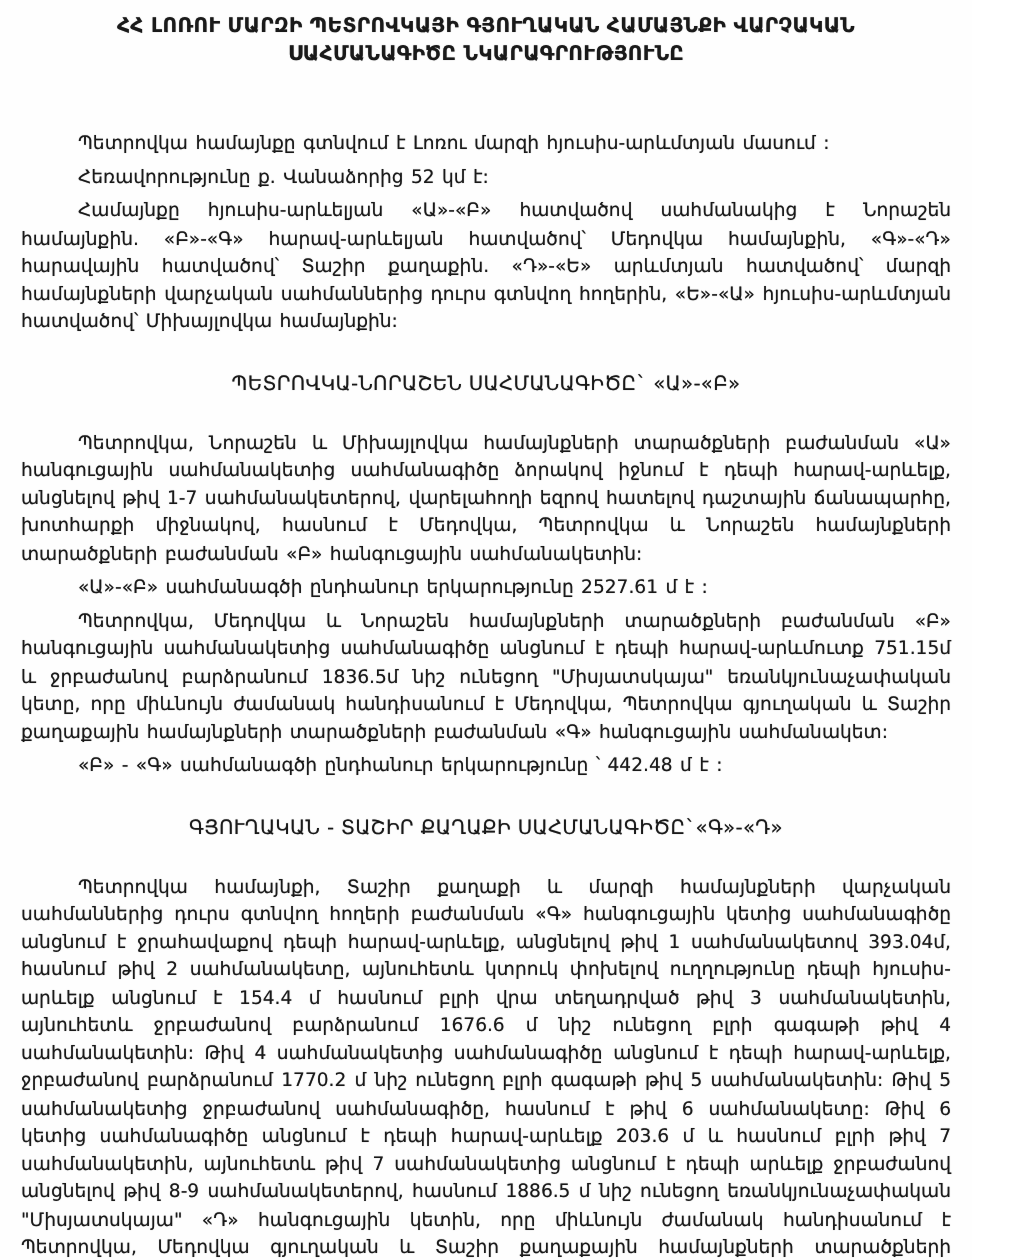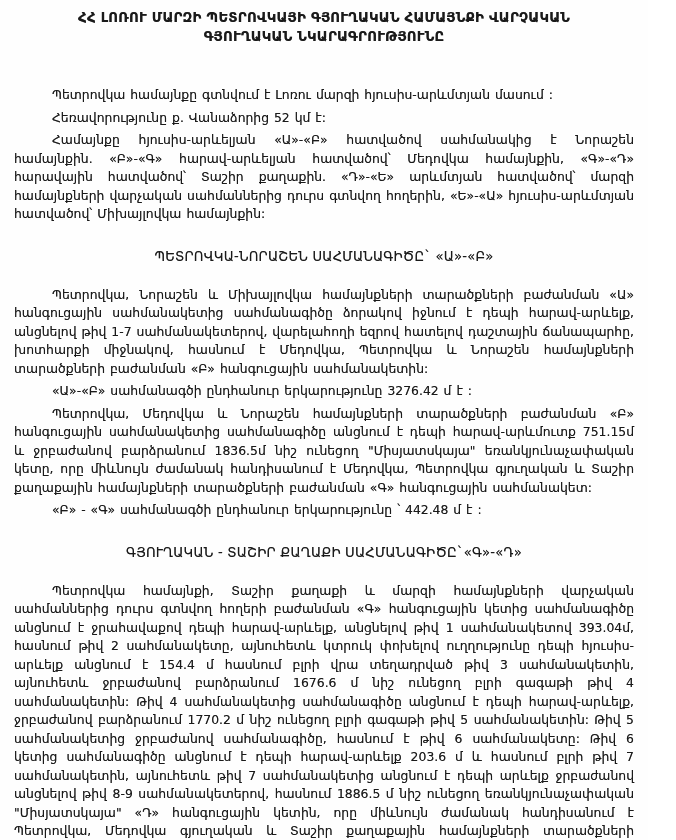--- a/index.html
+++ b/index.html
@@ -42,30 +42,30 @@
     letter-spacing: 0.2px;
   }
 </style>
 </head>
 <body>
 
 <div class="page">
 
   <h1 class="doc-title">
     <span>ՀՀ ԼՈՌՈՒ ՄԱՐԶԻ ՊԵՏՐՈՎԿԱՅԻ ԳՅՈՒՂԱԿԱՆ ՀԱՄԱՅՆՔԻ ՎԱՐՉԱԿԱՆ</span><br>
-    <span>ԳՅՈՒՂԱԿԱՆ ՆԿԱՐԱԳՐՈՒԹՅՈՒՆԸ</span>
+    <span>ՍԱՀՄԱՆԱԳԻԾԸ ՆԿԱՐԱԳՐՈՒԹՅՈՒՆԸ</span>
   </h1>
 
   <p class="para indent">Պետրովկա համայնքը գտնվում է Լոռու մարզի հյուսիս-արևմտյան մասում :</p>
   <p class="para indent">Հեռավորությունը ք. Վանաձորից 52 կմ է:</p>
   <p class="para indent">Համայնքը հյուսիս-արևելյան «Ա»-«Բ» հատվածով սահմանակից է Նորաշեն համայնքին. «Բ»-«Գ» հարավ-արևելյան հատվածով՝ Մեդովկա համայնքին, «Գ»-«Դ» հարավային հատվածով՝ Տաշիր քաղաքին. «Դ»-«Ե» արևմտյան հատվածով՝ մարզի համայնքների վարչական սահմաններից դուրս գտնվող հողերին, «Ե»-«Ա» հյուսիս-արևմտյան հատվածով՝ Միխայլովկա համայնքին:</p>
 
   <h2 class="section-heading">ՊԵՏՐՈՎԿԱ-ՆՈՐԱՇԵՆ ՍԱՀՄԱՆԱԳԻԾԸ` «Ա»-«Բ»</h2>
   <p class="para indent">Պետրովկա, Նորաշեն և Միխայլովկա համայնքների  տարածքների բաժանման «Ա» հանգուցային սահմանակետից սահմանագիծը ձորակով իջնում է դեպի հարավ-արևելք, անցնելով թիվ 1-7 սահմանակետերով, վարելահողի եզրով հատելով դաշտային ճանապարհը, խոտհարքի միջնակով, հասնում է Մեդովկա, Պետրովկա և Նորաշեն համայնքների տարածքների բաժանման «Բ» հանգուցային սահմանակետին:</p>
-  <p class="para indent">«Ա»-«Բ» սահմանագծի ընդհանուր երկարությունը  3276.42 մ է :</p>
+  <p class="para indent">«Ա»-«Բ» սահմանագծի ընդհանուր երկարությունը  2527.61 մ է :</p>
 
   <p class="para indent">Պետրովկա, Մեդովկա և Նորաշեն համայնքների տարածքների բաժանման «Բ» հանգուցային սահմանակետից սահմանագիծը անցնում է դեպի հարավ-արևմուտք  751.15մ և ջրբաժանով բարձրանում 1836.5մ նիշ ունեցող "Միսյատսկայա" եռանկյունաչափական կետը, որը միևնույն ժամանակ հանդիսանում է Մեդովկա, Պետրովկա գյուղական և Տաշիր քաղաքային համայնքների տարածքների բաժանման «Գ» հանգուցային սահմանակետ:</p>
   <p class="para indent">«Բ» - «Գ» սահմանագծի ընդհանուր երկարությունը ՝ 442.48 մ է :</p>
 
   <h2 class="section-heading">ԳՅՈՒՂԱԿԱՆ - ՏԱՇԻՐ ՔԱՂԱՔԻ ՍԱՀՄԱՆԱԳԻԾԸ`«Գ»-«Դ»</h2>
   <p class="para indent">Պետրովկա համայնքի, Տաշիր քաղաքի և մարզի համայնքների վարչական սահմաններից դուրս գտնվող հողերի բաժանման  «Գ» հանգուցային կետից սահմանագիծը անցնում է ջրահավաքով դեպի հարավ-արևելք, անցնելով թիվ 1 սահմանակետով 393.04մ, հասնում թիվ 2 սահմանակետը, այնուհետև կտրուկ փոխելով  ուղղությունը դեպի հյուսիս-արևելք  անցնում է 154.4 մ հասնում բլրի վրա տեղադրված թիվ 3  սահմանակետին, այնուհետև ջրբաժանով բարձրանում 1676.6 մ նիշ ունեցող բլրի գագաթի թիվ 4 սահմանակետին: Թիվ 4 սահմանակետից սահմանագիծը անցնում է դեպի հարավ-արևելք, ջրբաժանով բարձրանում 1770.2 մ նիշ ունեցող բլրի գագաթի թիվ 5  սահմանակետին: Թիվ 5 սահմանակետից ջրբաժանով սահմանագիծը, հասնում է  թիվ 6 սահմանակետը: Թիվ 6  կետից սահմանագիծը անցնում է դեպի հարավ-արևելք 203.6 մ և հասնում բլրի թիվ 7 սահմանակետին, այնուհետև թիվ  7 սահմանակետից անցնում է դեպի արևելք ջրբաժանով անցնելով թիվ 8-9 սահմանակետերով, հասնում 1886.5 մ նիշ ունեցող եռանկյունաչափական "Միսյատսկայա" «Դ» հանգուցային կետին, որը միևնույն ժամանակ հանդիսանում է Պետրովկա, Մեդովկա գյուղական և Տաշիր քաղաքային համայնքների տարածքների բաժանման սահմանակետ:</p>
 
 </div>
 
 </body></html>

